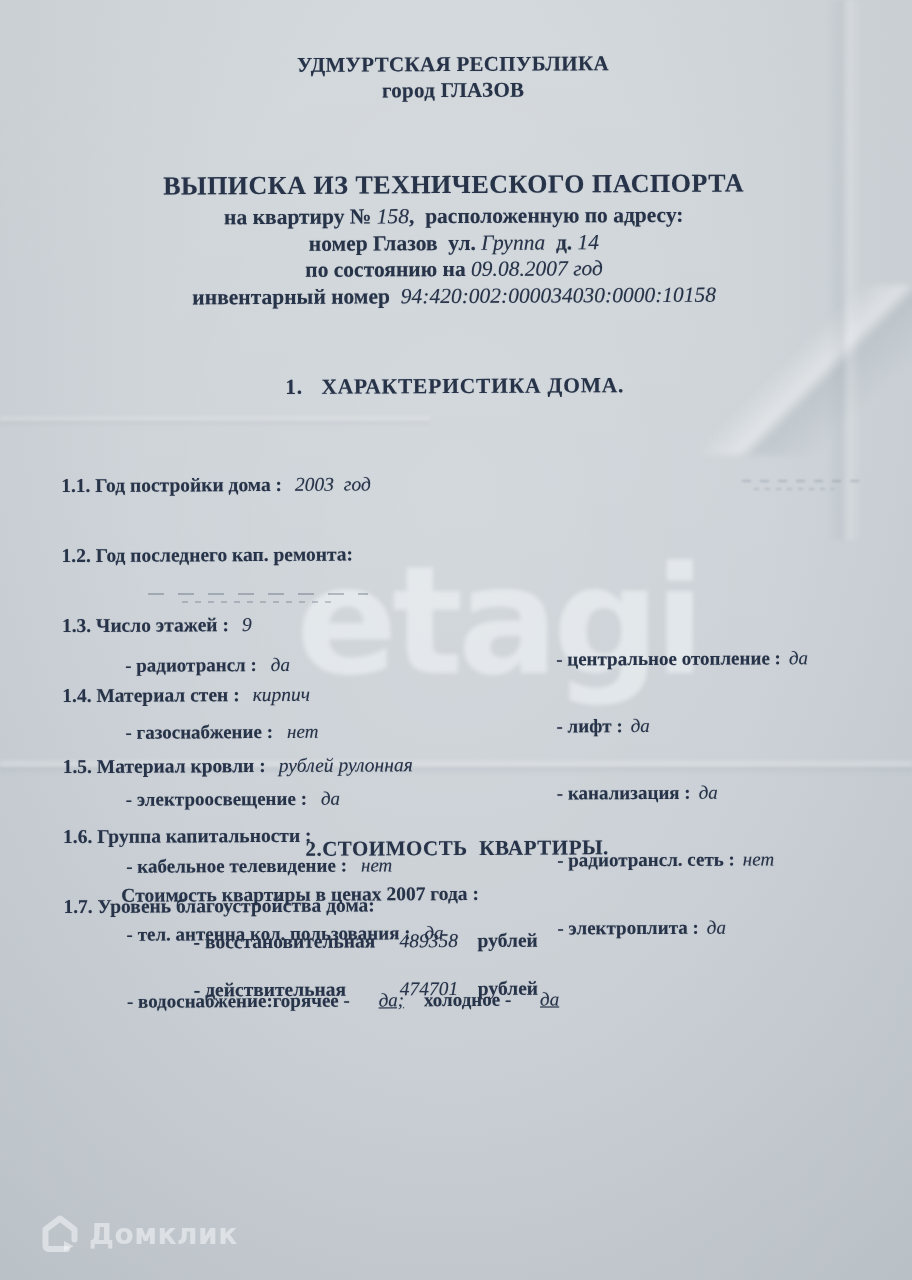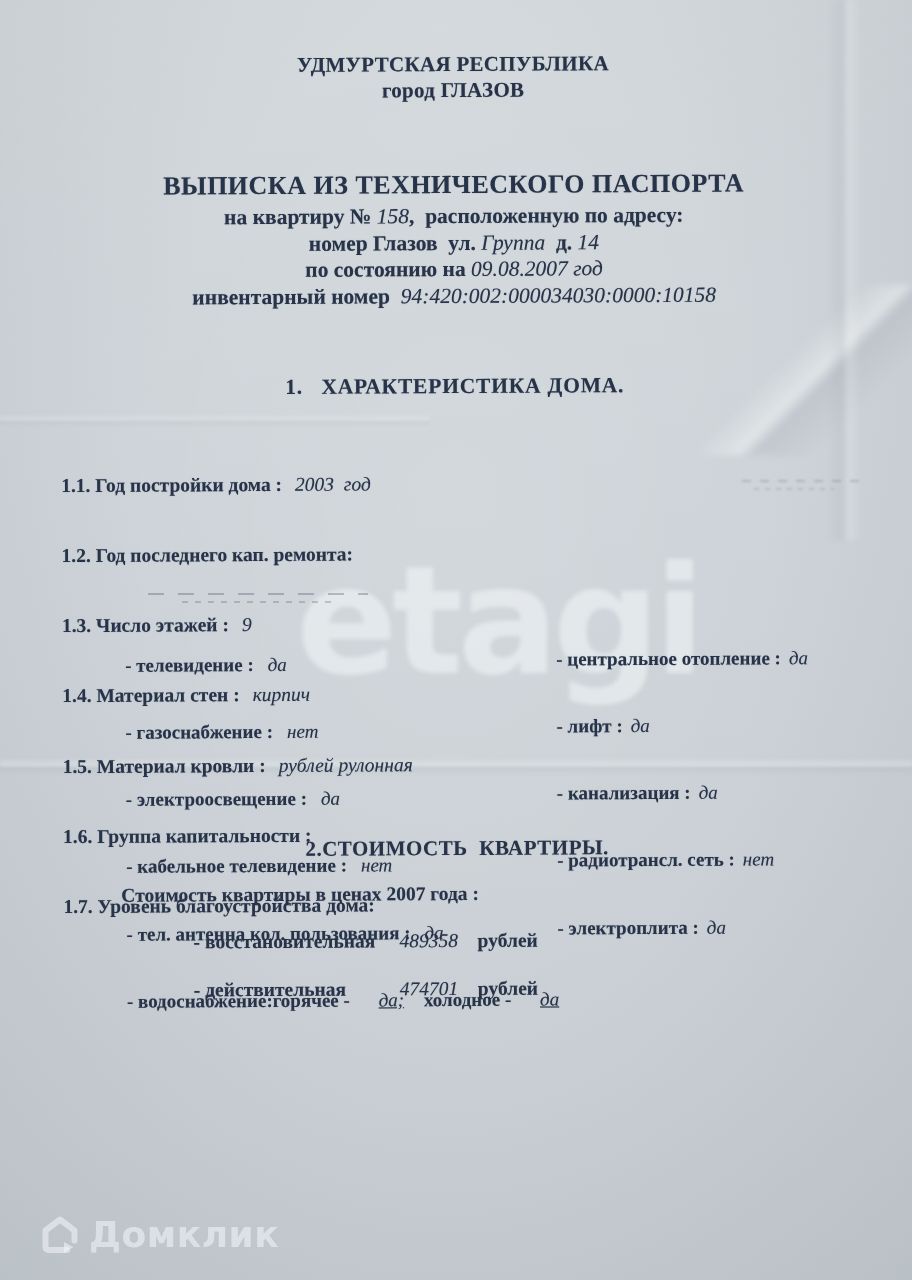--- a/index.html
+++ b/index.html
@@ -89,21 +89,21 @@
   .s2-row .lbl{display:inline-block;width:206px;}
   .s2-row .num{display:inline-block;width:78px;font-style:italic;font-weight:normal;}
 
   
   .brand{
     position:absolute;left:40px;top:1214px;display:flex;align-items:center;gap:9px;
     color:rgba(248,250,252,0.52);
     font-family:"DejaVu Sans",sans-serif;font-weight:bold;
     filter:blur(0.4px);user-select:none;
   }
-  .brand .txt{font-size:36px;letter-spacing:0.5px;}
+  .brand .txt{font-size:28px;letter-spacing:0.5px;}
   .brand svg{display:block;}
 </style>
 </head>
 <body>
 
 <div class="page">
 
   <div class="vignette"></div>
   <div class="crease-diag"></div>
   <div class="crease-h1"></div>
@@ -142,21 +142,21 @@
       <div><span>1.1. Год постройки дома :</span><span class="val">2003  год</span></div>
       <div><span>1.2. Год последнего кап. ремонта:</span><span class="val"></span></div>
       <div><span>1.3. Число этажей :</span><span class="val">9</span></div>
       <div><span>1.4. Материал стен :</span><span class="val">кирпич</span></div>
       <div><span>1.5. Материал кровли :</span><span class="val">рублей рулонная</span></div>
       <div><span>1.6. Группа капитальности :</span><span class="val"></span></div>
       <div><span>1.7. Уровень благоустройства дома:</span><span class="val"></span></div>
     </div>
 
     <div class="amen-left pre">
-      <div><span>- телевидение :</span><span class="val">да</span></div>
+      <div><span>- радиотрансл :</span><span class="val">да</span></div>
       <div><span>- газоснабжение :</span><span class="val">нет</span></div>
       <div><span>- электроосвещение :</span><span class="val">да</span></div>
       <div><span>- кабельное телевидение :</span><span class="val">нет</span></div>
       <div><span>- тел. антенна кол. пользования :</span><span class="val">да</span></div>
       <div class="water"><span>- водоснабжение:</span><span class="hot-l">горячее - </span><span class="val">да;</span><span class="cold-l">холодное - </span><span class="val">да</span></div>
     </div>
 
     <div class="amen-right pre">
       <div><span>- центральное отопление :</span><span class="val">да</span></div>
       <div><span>- лифт :</span><span class="val">да</span></div>

